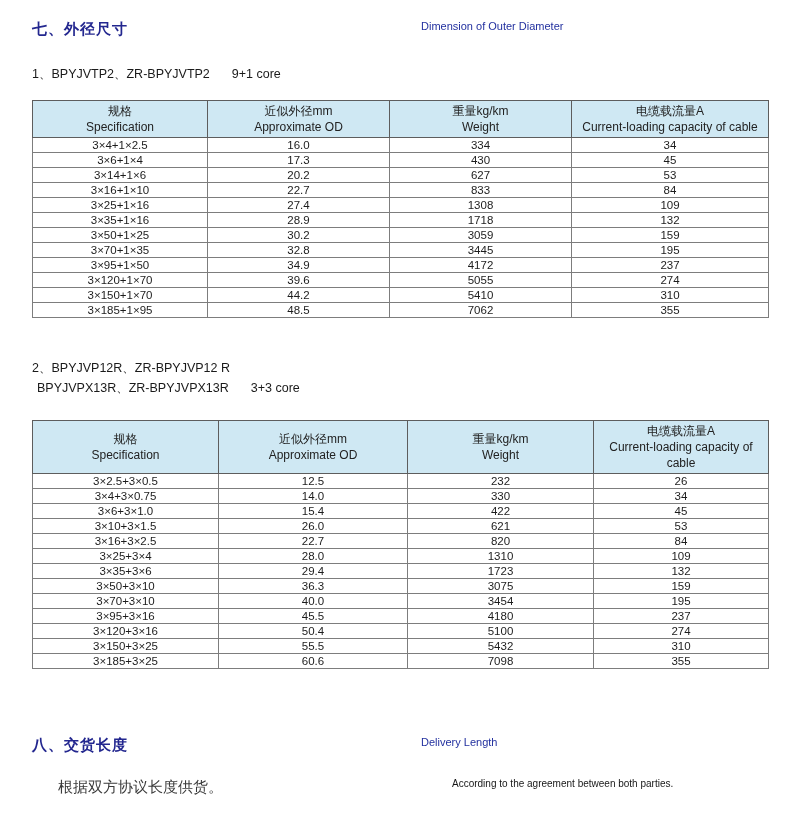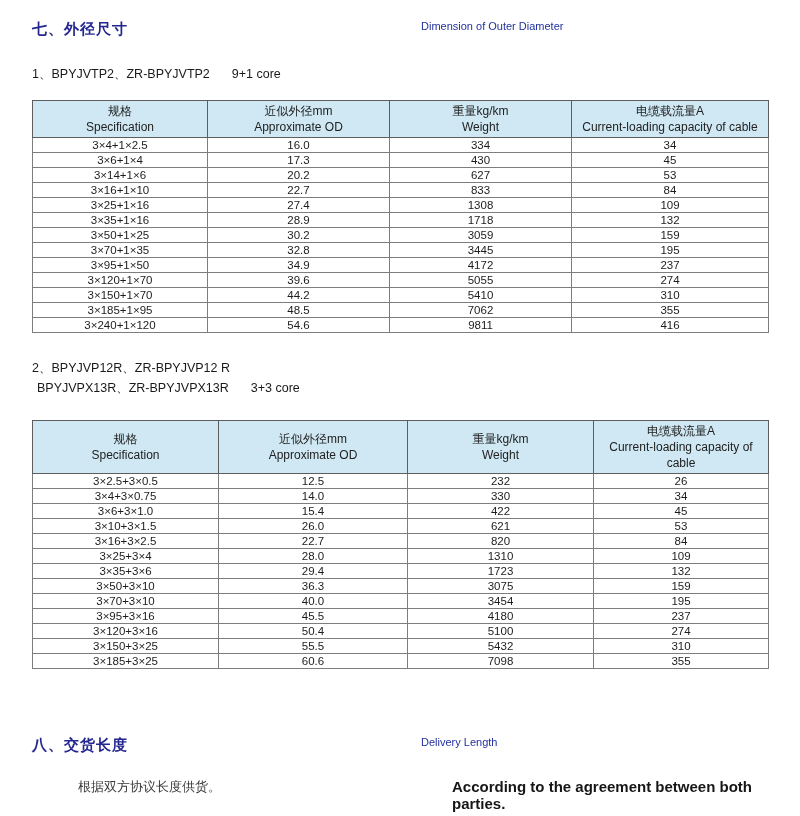--- a/index.html
+++ b/index.html
@@ -43,25 +43,25 @@
   }
   table.spec-table td {
     text-align:center; vertical-align:middle;
     font-size:11.5px; line-height:14px; height:15px;
     padding:0 2px; border:1px solid #7d7d7d; color:#1c1c1c;
   }
   .sec8-zh { top:736px;font-family:Liberation Serif, serif; }
   .sec8-en { top:736px; }
   .body-zh {
     position:absolute; left:58px; top:778px;
-    font-size:13px; color:#3a3a3a;margin-left:20px;
+    font-size:15px; color:#3a3a3a;
   }
   .body-en {
     position:absolute; left:452px; top:778px;
-    font-size:15px; color:#161616;font-weight:bold;
+    font-size:10px; color:#161616;
   }
 </style>
 </head>
 <body>
 
 <div class="heading-zh sec7-zh">七、外径尺寸</div>
 <div class="heading-en sec7-en">Dimension of Outer Diameter</div>
 
 <div class="group-label group1">
   <span>1、BPYJVTP2、ZR-BPYJVTP2</span><span class="core-gap"></span><span>9+1 core</span>
@@ -148,26 +148,20 @@
         <td>44.2</td>
         <td>5410</td>
         <td>310</td>
       </tr>
       <tr>
         <td>3×185+1×95</td>
         <td>48.5</td>
         <td>7062</td>
         <td>355</td>
       </tr>
-      <tr>
-        <td>3×240+1×120</td>
-        <td>54.6</td>
-        <td>9811</td>
-        <td>416</td>
-      </tr>
     </tbody>
 </table>
 
 <div class="group-label group2">
   <span>2、BPYJVP12R、ZR-BPYJVP12 R</span><br>
   <span class="line2">BPYJVPX13R、ZR-BPYJVPX13R</span><span class="core-gap"></span><span>3+3 core</span>
 </div>
 
 <table class="spec-table table2">
   <colgroup>

